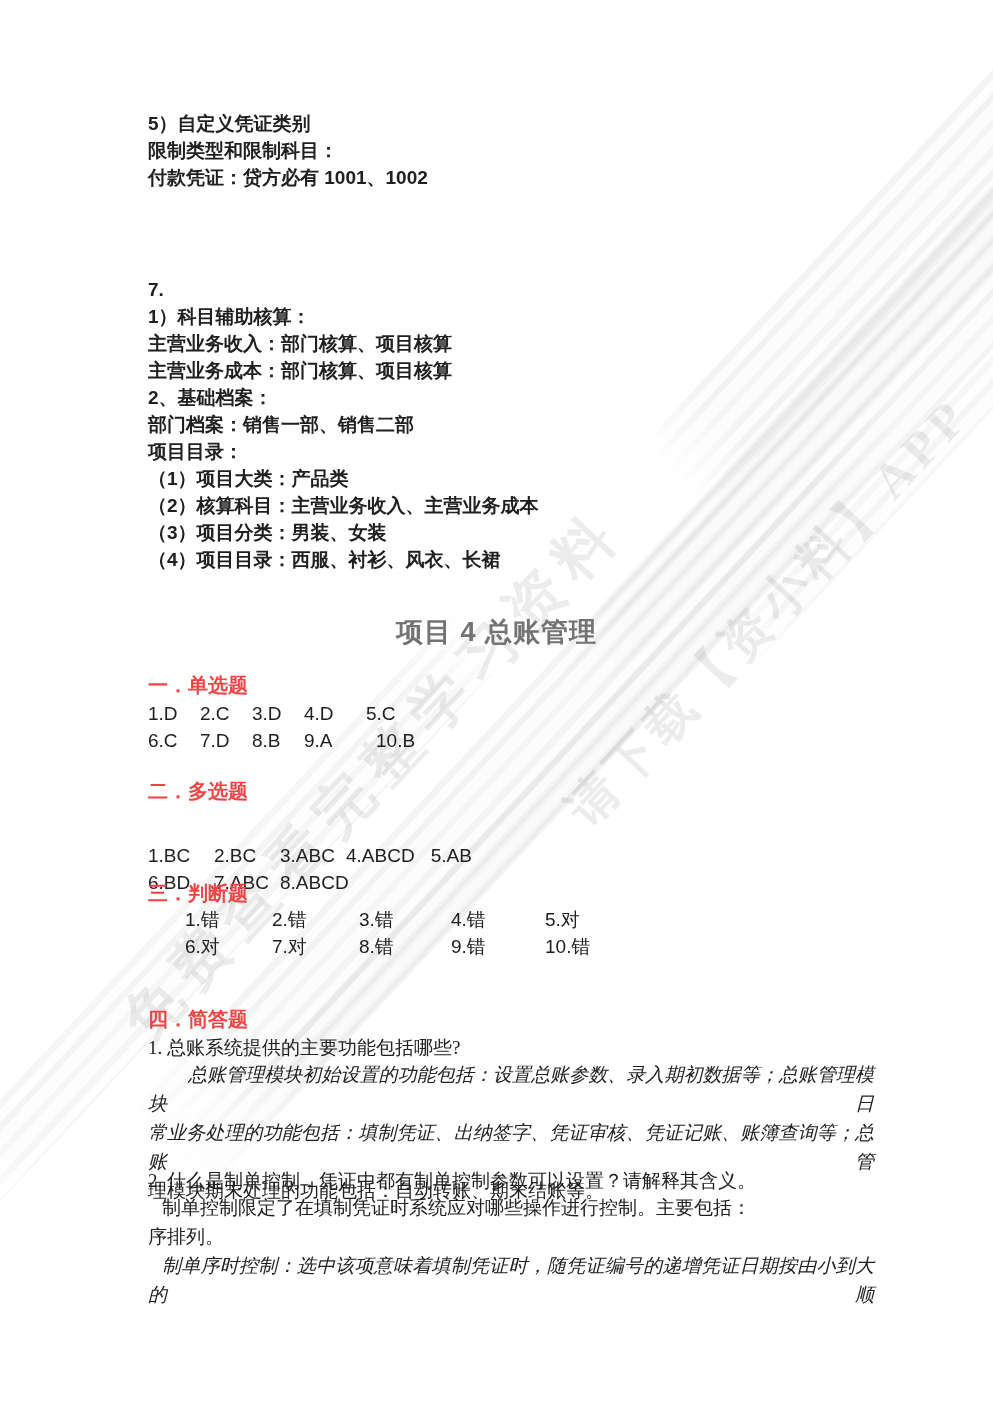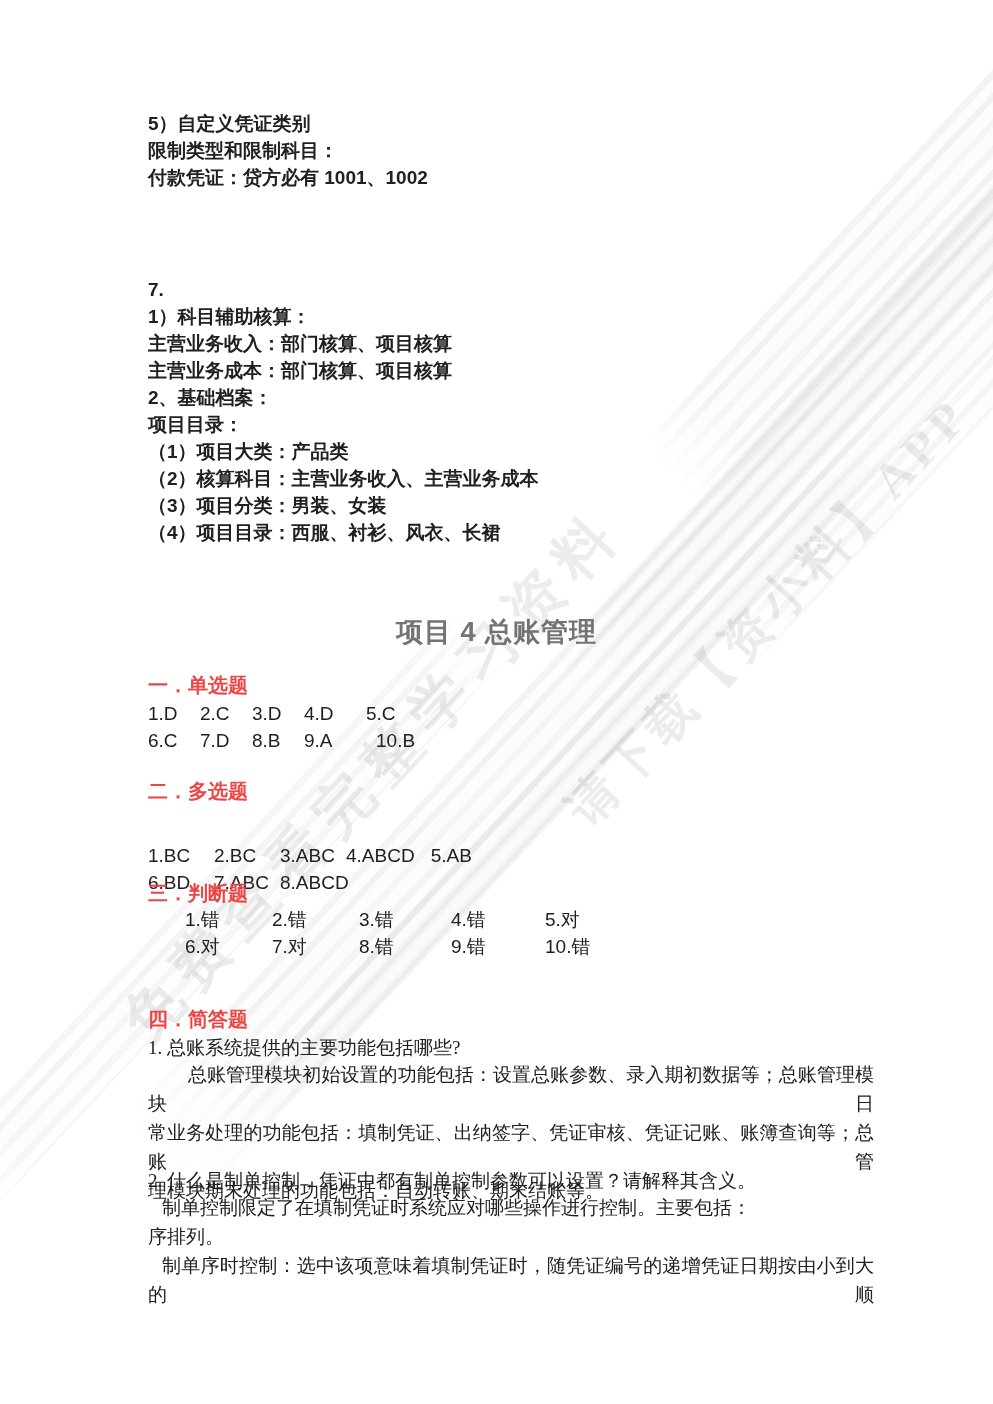--- a/index.html
+++ b/index.html
@@ -58,21 +58,21 @@
   }
   .sec-head{font-size:20px;font-weight:bold;color:#ef4444;white-space:nowrap;}
   .ansrow{font-size:19px;white-space:nowrap;}
   .ans{display:inline-block;}
   .sc{min-width:52px;}
   .mc{min-width:66px;margin-top:36px;}
   .tf{min-width:50px;margin-left:37px;}
   .sc:last-child,.mc:last-child,.tf:last-child{min-width:0;}
   .serif{font-family:"Liberation Serif","DejaVu Serif",serif;}
   .para-line{font-size:19px;line-height:29px;}
-  .jfull{text-align:justify;text-align-last:justify;}
+  .jfull{text-align:justify;text-align-last:justify;font-style:italic;}
   .ind2{text-indent:40px;}
   .ind1{text-indent:14px;}
 </style>
 </head>
 <body>
 
 <div class="page">
 
   <div class="wm-layer">
     <div class="streak s1"></div>
@@ -92,20 +92,21 @@
       <div class="line">限制类型和限制科目：</div>
       <div class="line">付款凭证：贷方必有 1001、1002</div>
     </div>
 
     <div class="abs block" style="top:276px">
       <div class="line">7.</div>
       <div class="line">1）科目辅助核算：</div>
       <div class="line">主营业务收入：部门核算、项目核算</div>
       <div class="line">主营业务成本：部门核算、项目核算</div>
       <div class="line">2、基础档案：</div>
+      <div class="line">部门档案：销售一部、销售二部</div>
       <div class="line">项目目录：</div>
       <div class="line">（1）项目大类：产品类</div>
       <div class="line">（2）核算科目：主营业务收入、主营业务成本</div>
       <div class="line">（3）项目分类：男装、女装</div>
       <div class="line">（4）项目目录：西服、衬衫、风衣、长裙</div>
     </div>
 
     <div class="title">项目 4 总账管理</div>
 
     <div class="abs sec-head" style="top:672px">一．单选题</div>

